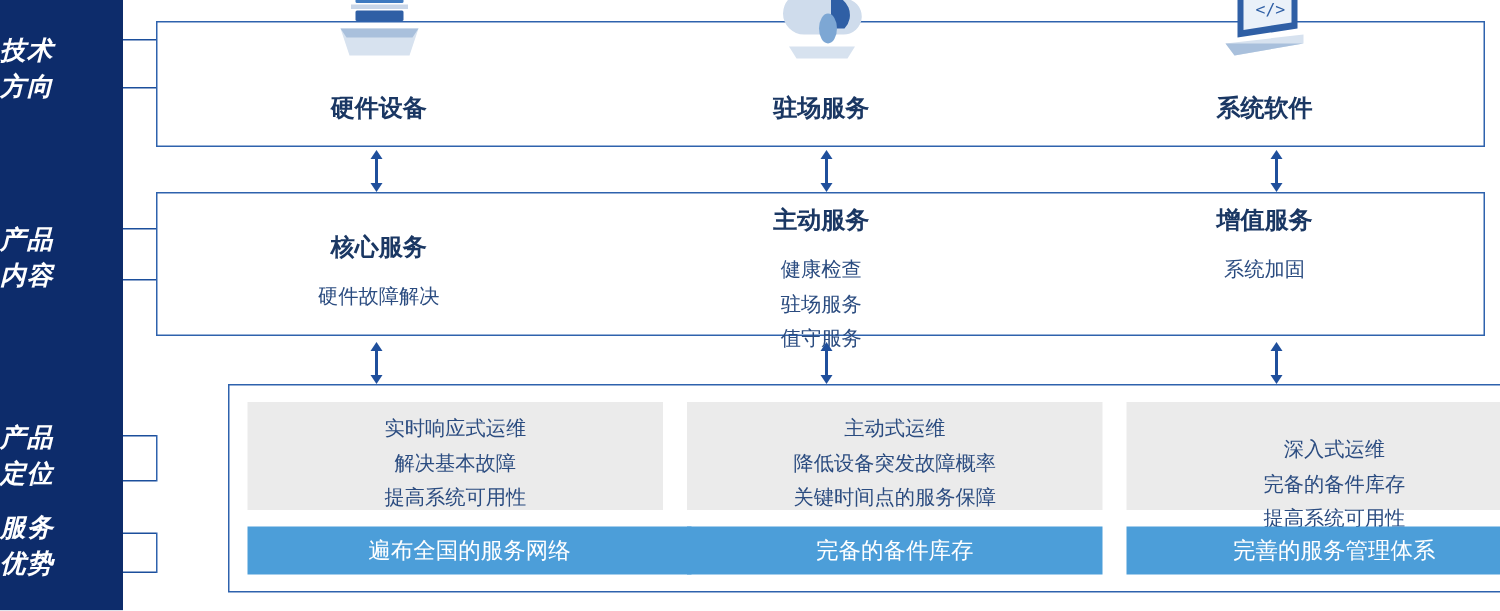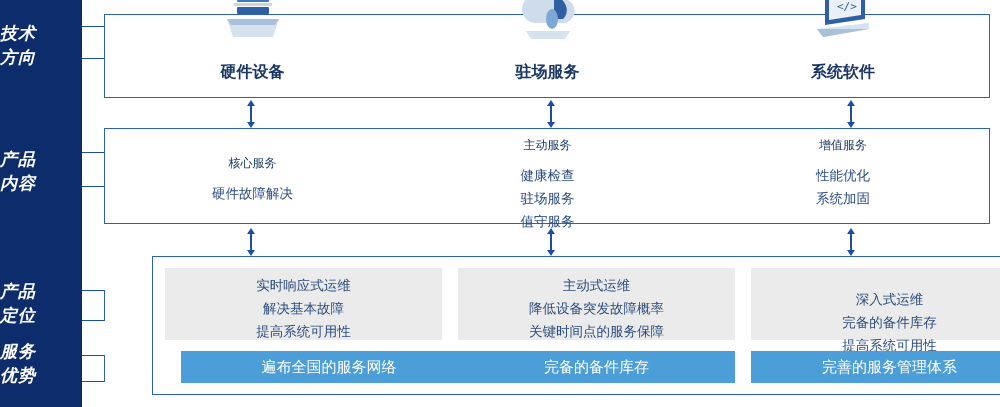--- a/index.html
+++ b/index.html
@@ -83,22 +83,22 @@
 
   
   .content-col {
     position: absolute;
     top: 0;
     height: 100%;
     text-align: center;
     color: #1f3f73;
   }
   .content-col .ct {
-    font-size: 12px;
-    font-weight: normal;
+    font-size: 16px;
+    font-weight: bold;
     color: #1a3763;
     margin-bottom: 10px;
   }
   .content-col .cl {
     font-size: 13.5px;
     line-height: 23px;
     color: #2b4c80;
   }
 
   
@@ -242,21 +242,20 @@
 
     <div class="content-col" style="left:295px; width:295px; padding-top:8px;">
       <div class="ct">主动服务</div>
       <div class="cl">健康检查</div>
       <div class="cl">驻场服务</div>
       <div class="cl">值守服务</div>
     </div>
 
     <div class="content-col" style="left:590px; width:296px; padding-top:8px;">
       <div class="ct">增值服务</div>
-      <div class="cl">性能优化</div>
       <div class="cl">系统加固</div>
     </div>
   </div>
 
   <svg class="arrow-v" style="left:243px; top:228px;" height="28" viewBox="0 0 16 28">
     <line x1="8" y1="5" x2="8" y2="23" stroke="#1f4f9c" stroke-width="2"></line>
     <polygon points="8,0 4,6 12,6" fill="#1f4f9c"></polygon>
       <polygon points="8,28 4,22 12,22" fill="#1f4f9c"></polygon>
   </svg>
   <svg class="arrow-v" style="left:543px; top:228px;" height="28" viewBox="0 0 16 28">
@@ -281,21 +280,21 @@
       <div class="gl">主动式运维</div>
       <div class="gl">降低设备突发故障概率</div>
       <div class="gl">关键时间点的服务保障</div>
     </div>
     <div class="grey-card" style="left:598px; top:11px; width:277px; height:72px; padding-top:20px;">
       <div class="gl">深入式运维</div>
       <div class="gl">完备的备件库存</div>
       <div class="gl">提高系统可用性</div>
     </div>
 
-    <div class="blue-bar" style="left:28px; top:94px; width:296px; height:32px;">
+    <div class="blue-bar" style="left:12px; top:94px; width:296px; height:32px;">
       <span>遍布全国的服务网络</span>
     </div>
     <div class="blue-bar" style="left:305px; top:94px; width:277px; height:32px;">
       <span>完备的备件库存</span>
     </div>
     <div class="blue-bar" style="left:598px; top:94px; width:277px; height:32px;">
       <span>完善的服务管理体系</span>
     </div>
   </div>
 

